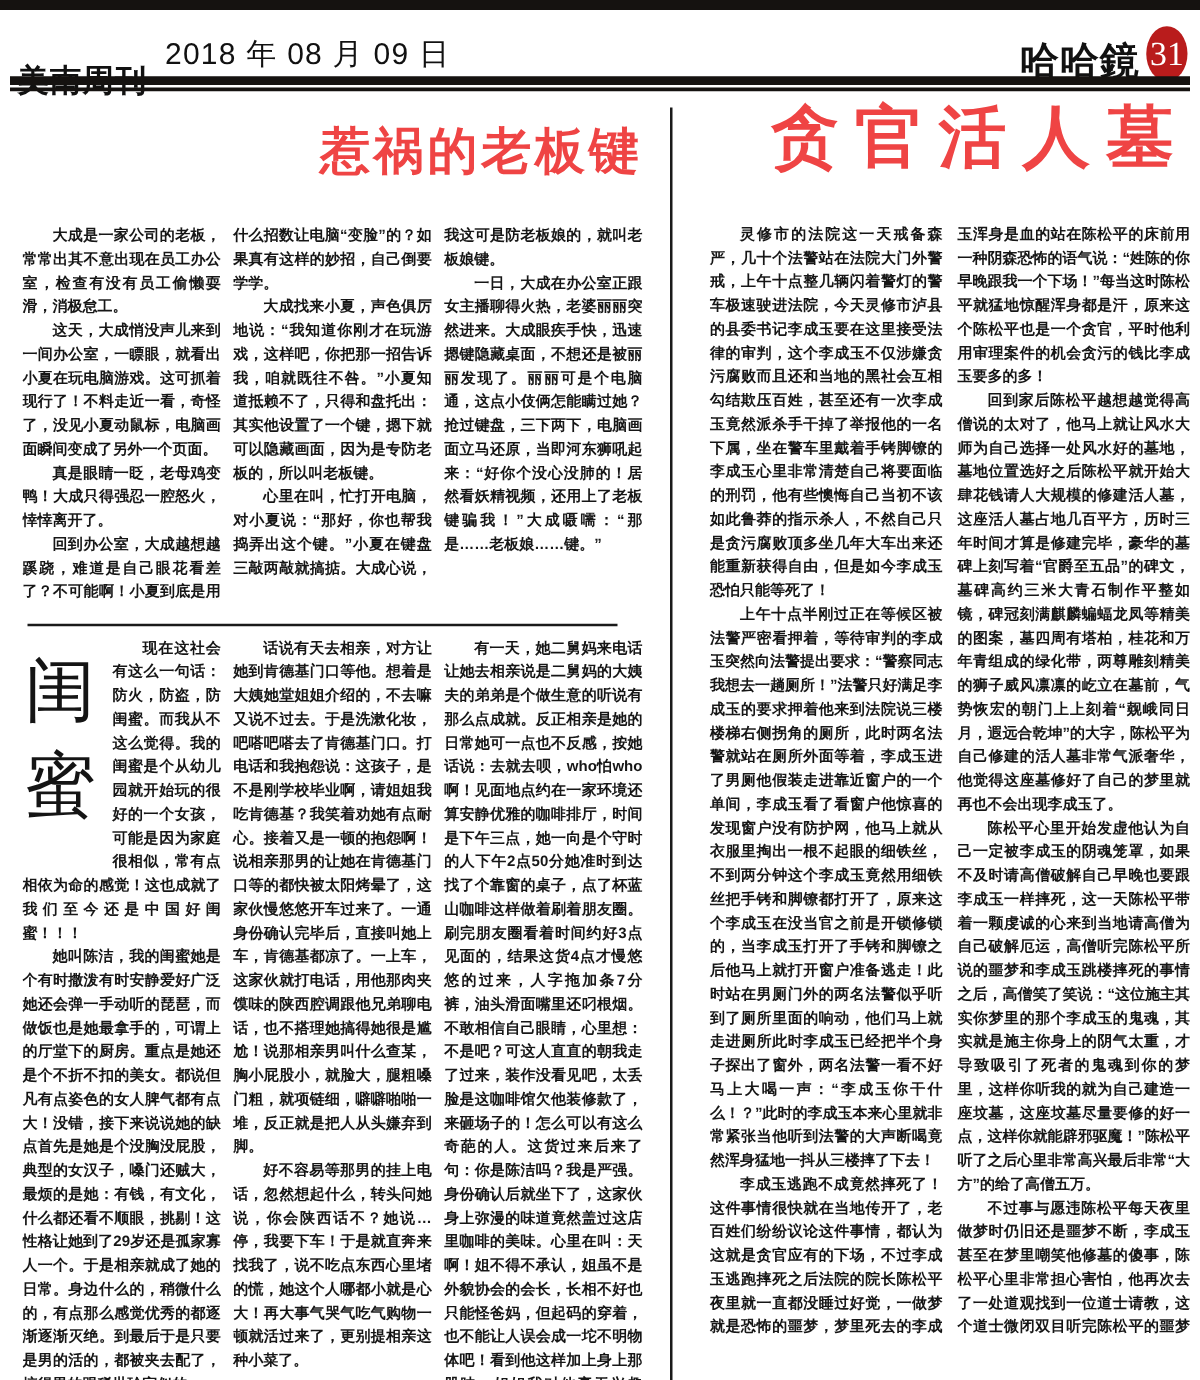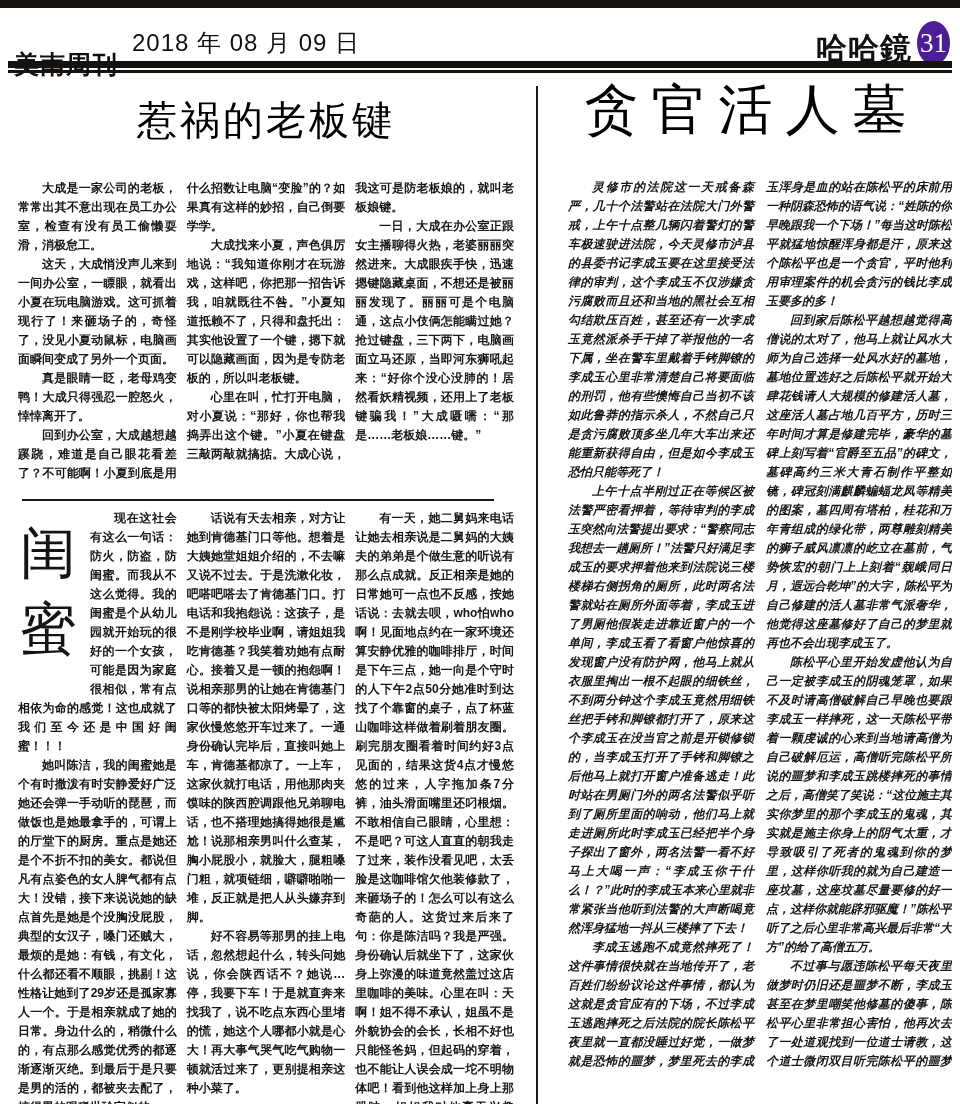--- a/index.html
+++ b/index.html
@@ -7,41 +7,41 @@
     width:960px;height:1104px;position:relative;overflow:hidden;
     background:#ffffff;color:#111;
     font-family:"Liberation Sans","DejaVu Sans",sans-serif;
   }
   .topbar{position:absolute;top:0;left:0;width:960px;height:8px;background:#151210;}
   .header{position:absolute;top:22px;left:14px;right:10px;height:42px;display:flex;align-items:center;}
   .masthead{font-size:25px;font-weight:bold;letter-spacing:1px;margin-top:43px;}
   .issue-date{font-size:24px;font-weight:normal;margin-left:14px;letter-spacing:1px;}
   .header-right{margin-left:auto;display:flex;align-items:center;}
   .section-name{font-size:31px;font-weight:bold;letter-spacing:1px;margin-top:11px;}
-  .page-badge{width:33px;height:44px;border-radius:50%;background:#4c1d95;color:#fff;
+  .page-badge{width:33px;height:44px;border-radius:50%;background:#b91c1c;color:#fff;
     display:flex;align-items:center;justify-content:center;margin-left:5px;
     font-family:"Liberation Serif","DejaVu Serif",serif;font-size:27px;}
   .rules{position:absolute;top:61px;left:8px;width:944px;}
   .rule-thick{height:7px;background:#151210;}
   .rule-thin{height:3px;background:#151210;margin-top:2px;}
   .column-divider{position:absolute;left:536px;top:86px;bottom:0;width:2px;background:#1a1a1a;}
 
   .left-half{position:absolute;left:18px;top:84px;width:496px;}
   .right-half{position:absolute;left:552px;top:72px;width:400px;}
 
-  .big-title{font-family:"Liberation Serif","DejaVu Serif",serif;font-weight:normal;
-    text-align:center;color:#000000;}
+  .big-title{font-family:"Liberation Serif","DejaVu Serif",serif;font-weight:bold;
+    text-align:right;color:#ef4444;}
   .title-1{font-size:40px;letter-spacing:3px;line-height:62px;height:62px;margin-top:6px;}
   .title-2{font-size:54px;letter-spacing:13px;line-height:64px;height:64px;margin-top:6px;}
 
   .body-text{font-size:12px;line-height:19px;font-weight:bold;text-align:justify;
     color:#161616;column-fill:auto;overflow:hidden;}
   .body-1{height:314px;column-count:3;column-gap:10px;margin-top:6px;}
   .body-2{height:620px;column-count:3;column-gap:10px;margin-top:8px;}
-  .body-3{height:902px;column-count:2;column-gap:12px;margin-top:24px;padding-left:16px;font-style:italic;}
+  .body-3{height:902px;column-count:2;column-gap:12px;margin-top:24px;padding-left:16px;}
   .body-text p{margin:0;text-indent:2em;}
 
   .sep-rule{border:none;border-top:2px solid #1a1a1a;margin:6px 20px 4px 4px;}
 
   .vertical-title{float:left;width:60px;height:168px;margin:6px 12px 4px 0;
     display:flex;flex-direction:column;align-items:center;justify-content:flex-start;
     font-family:"Liberation Serif","DejaVu Serif",serif;font-weight:normal;}
   .vertical-title .vchar{font-size:56px;line-height:76px;text-indent:0;color:#141414;}
 </style>
 </head>
@@ -64,21 +64,21 @@
   <div class="rule-thick"></div>
   <div class="rule-thin"></div>
 </div>
 
 <div class="column-divider"></div>
 
 <div class="left-half">
   <h1 class="big-title title-1">惹祸的老板键</h1>
   <div class="body-text body-1">
       <p>大成是一家公司的老板，常常出其不意出现在员工办公室，检查有没有员工偷懒耍滑，消极怠工。</p>
-      <p>这天，大成悄没声儿来到一间办公室，一瞟眼，就看出小夏在玩电脑游戏。这可抓着现行了！来砸场子的，奇怪了，没见小夏动鼠标，电脑画面瞬间变成了另外一个页面。</p>
+      <p>这天，大成悄没声儿来到一间办公室，一瞟眼，就看出小夏在玩电脑游戏。这可抓着现行了！不料走近一看，奇怪了，没见小夏动鼠标，电脑画面瞬间变成了另外一个页面。</p>
       <p>真是眼睛一眨，老母鸡变鸭！大成只得强忍一腔怒火，悻悻离开了。</p>
       <p>回到办公室，大成越想越蹊跷，难道是自己眼花看差了？不可能啊！小夏到底是用什么招数让电脑“变脸”的？如果真有这样的妙招，自己倒要学学。</p>
       <p>大成找来小夏，声色俱厉地说：“我知道你刚才在玩游戏，这样吧，你把那一招告诉我，咱就既往不咎。”小夏知道抵赖不了，只得和盘托出：其实他设置了一个键，摁下就可以隐藏画面，因为是专防老板的，所以叫老板键。</p>
       <p>心里在叫，忙打开电脑，对小夏说：“那好，你也帮我捣弄出这个键。”小夏在键盘三敲两敲就搞掂。大成心说，我这可是防老板娘的，就叫老板娘键。</p>
       <p>一日，大成在办公室正跟女主播聊得火热，老婆丽丽突然进来。大成眼疾手快，迅速摁键隐藏桌面，不想还是被丽丽发现了。丽丽可是个电脑通，这点小伎俩怎能瞒过她？抢过键盘，三下两下，电脑画面立马还原，当即河东狮吼起来：“好你个没心没肺的！居然看妖精视频，还用上了老板键骗我！”大成嗫嚅：“那是……老板娘……键。”</p>
     </div>
 
   <hr class="sep-rule">
 
   <div class="body-text body-2">

